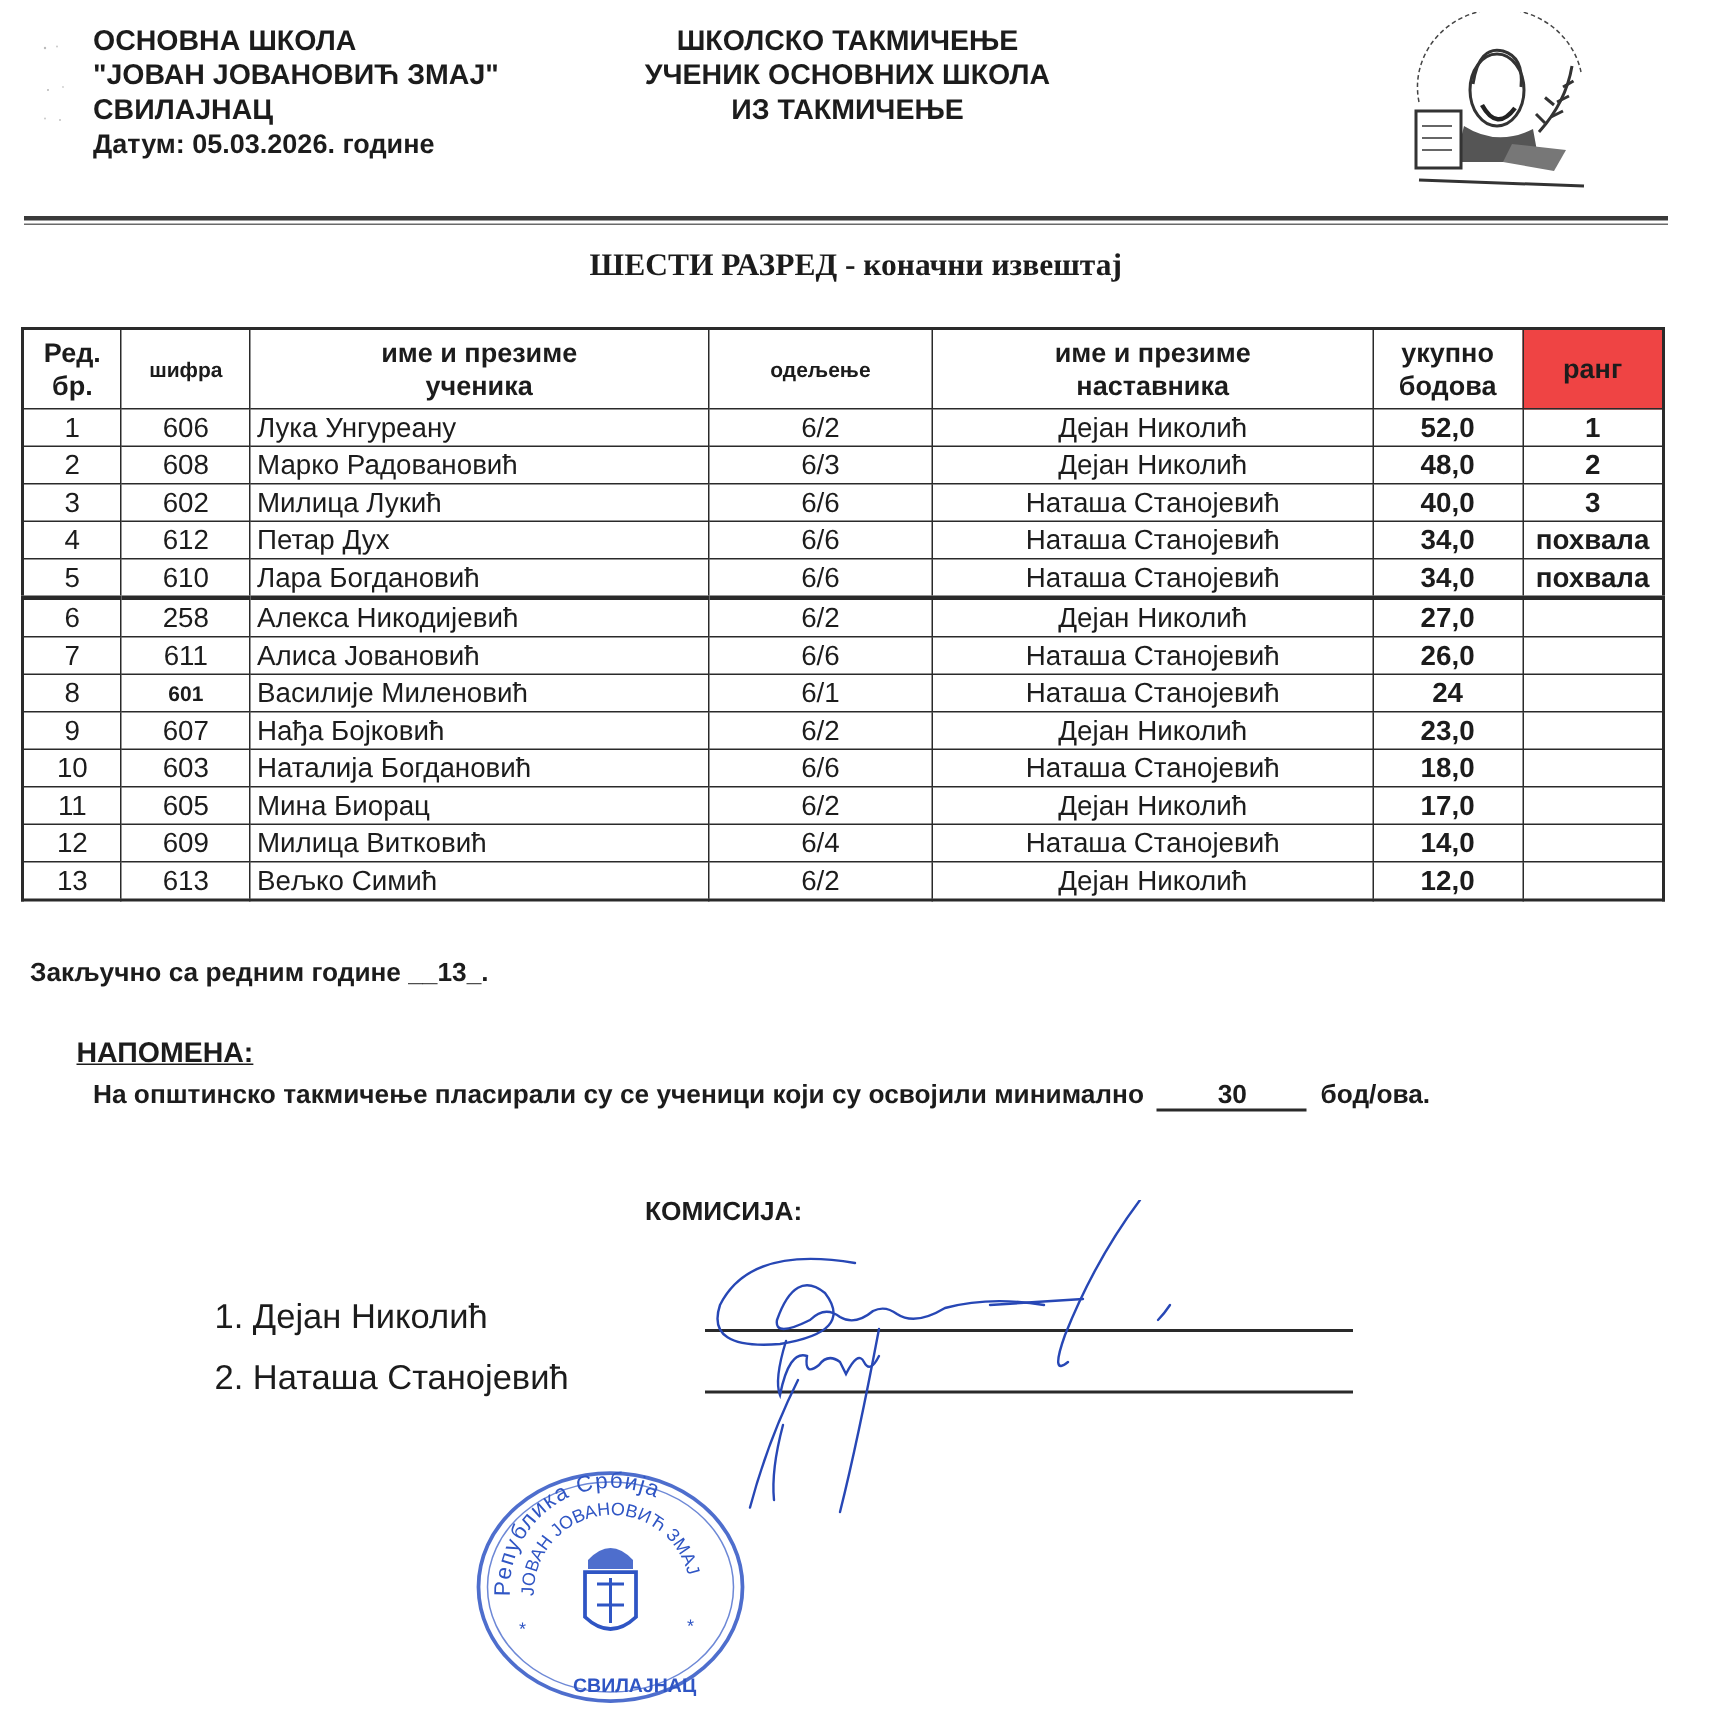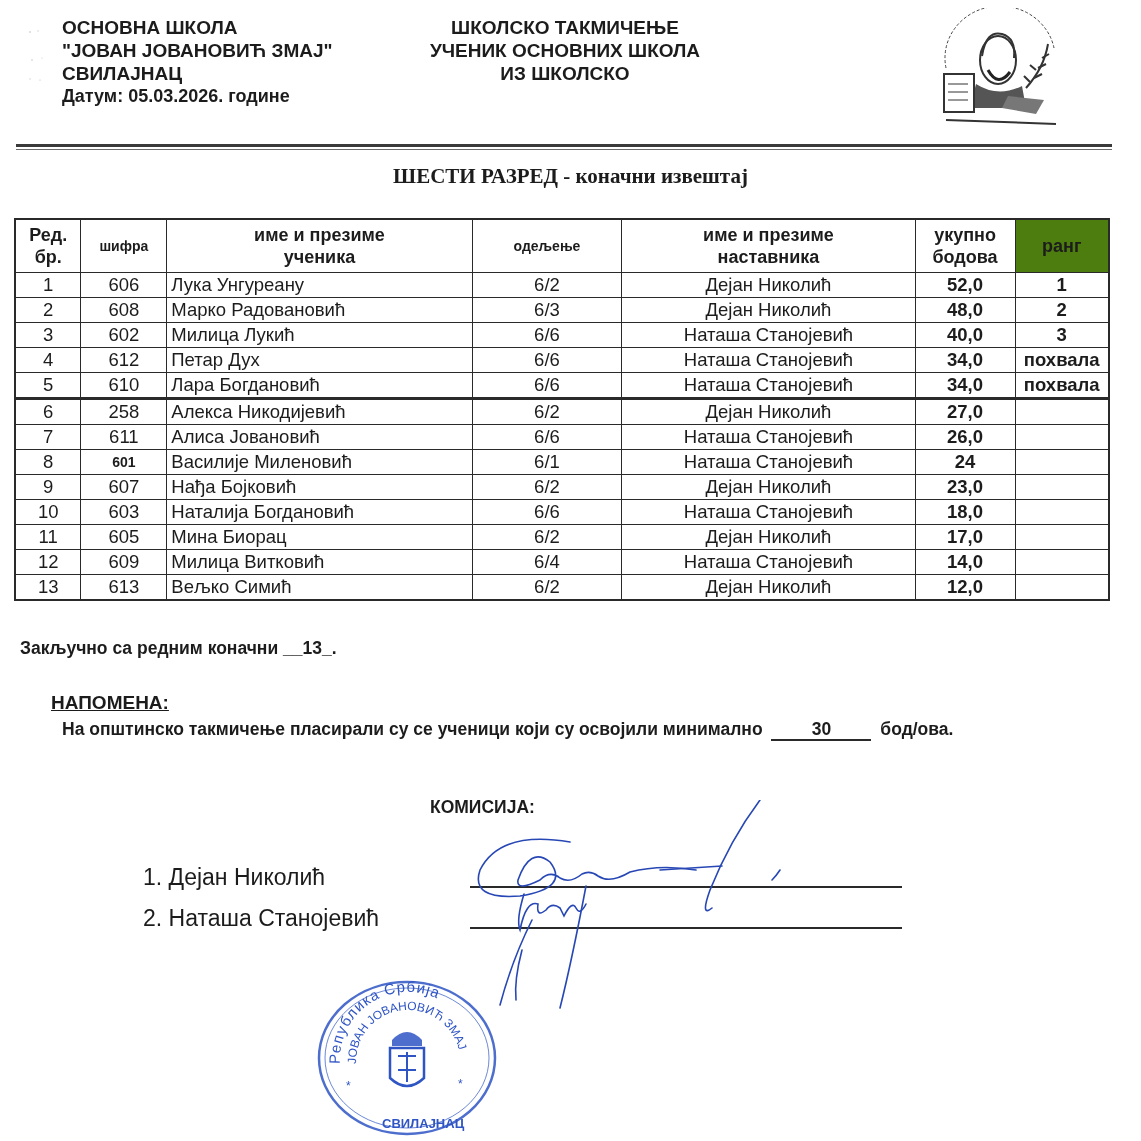--- a/index.html
+++ b/index.html
@@ -20,21 +20,21 @@
   table.results {
     position: absolute; left: 14px; top: 218px; width: 1096px;
     border-collapse: collapse; border: 2px solid #2a2a2a;
     font-size: 18.5px;
   }
   table.results th, table.results td {
     border: 1.5px solid #2a2a2a; padding: 0 4px; height: 24px; line-height: 24px;
   }
   table.results th { font-weight: bold; font-size: 18px; line-height: 22px; height: 52px; text-align: center; }
   table.results th.small { font-size: 14px; }
-  table.results th.rank { background: #4d7c0f; }
+  table.results th.rank { background: #ef4444; }
   td.c { text-align: center; }
   td.l { text-align: left; padding-left: 4px; }
   td.b { font-weight: bold; }
   td.code-small { font-size: 14px; font-weight: bold; }
   tr.sep td { border-top: 3.5px solid #2a2a2a; }
 
   .closing { left: 20px; top: 638px; font-weight: bold; font-size: 17.5px; }
   .note-label { left: 20px; top: 692px; font-weight: bold; font-size: 19px; text-decoration: underline; margin-left: 31px; }
   .note-text { left: 62px; top: 719px; font-weight: bold; font-size: 17.5px; white-space: nowrap; }
   .note-text .blank { display: inline-block; width: 100px; border-bottom: 2px solid #2a2a2a; text-align: center; margin: 0 4px; line-height: 20px; }
@@ -64,21 +64,21 @@
 <div class="abs school">
   <div>ОСНОВНА ШКОЛА</div>
   <div>"ЈОВАН ЈОВАНОВИЋ ЗМАЈ"</div>
   <div>СВИЛАЈНАЦ</div>
   <div class="date">Датум: 05.03.2026. године</div>
 </div>
 
 <div class="abs comp">
   <div>ШКОЛСКО ТАКМИЧЕЊЕ</div>
   <div>УЧЕНИК ОСНОВНИХ ШКОЛА</div>
-  <div>ИЗ ШКОЛСКО</div>
+  <div>ИЗ ТАКМИЧЕЊЕ</div>
 </div>
 
 <svg class="abs logo" viewBox="0 0 150 120">
   <path d="M20 60 A55 52 0 0 1 128 40" fill="none" stroke="#444" stroke-width="1" stroke-dasharray="3 2"></path>
   <ellipse cx="72" cy="52" rx="18" ry="24" fill="none" stroke="#333" stroke-width="2"></ellipse>
   <path d="M56 48 Q60 22 76 26 Q90 30 88 50" fill="none" stroke="#333" stroke-width="2"></path>
   <path d="M62 62 Q72 80 84 64" fill="none" stroke="#222" stroke-width="3"></path>
   <path d="M50 76 Q72 90 96 78 L100 100 L44 100 Z" fill="#555"></path>
   <rect x="18" y="66" width="30" height="38" fill="#fff" stroke="#333" stroke-width="2"></rect>
   <line x1="22" y1="76" x2="42" y2="76" stroke="#333"></line>
@@ -230,21 +230,21 @@
       <td class="c">613</td>
       <td class="l">Вељко Симић</td>
       <td class="c">6/2</td>
       <td class="c">Дејан Николић</td>
       <td class="c b">12,0</td>
       <td class="c b"></td>
     </tr>
   </tbody>
 </table>
 
-<div class="abs closing">Закључно са редним коначни __13_.</div>
+<div class="abs closing">Закључно са редним године __13_.</div>
 
 <div class="abs note-label">НАПОМЕНА:</div>
 <div class="abs note-text">
   <span>На општинско такмичење пласирали су се ученици који су освојили минимално</span>
   <span class="blank">30</span>
   <span>бод/ова.</span>
 </div>
 
 <div class="abs commission">КОМИСИЈА:</div>
 <div class="abs member m1">1. Дејан Николић</div>

